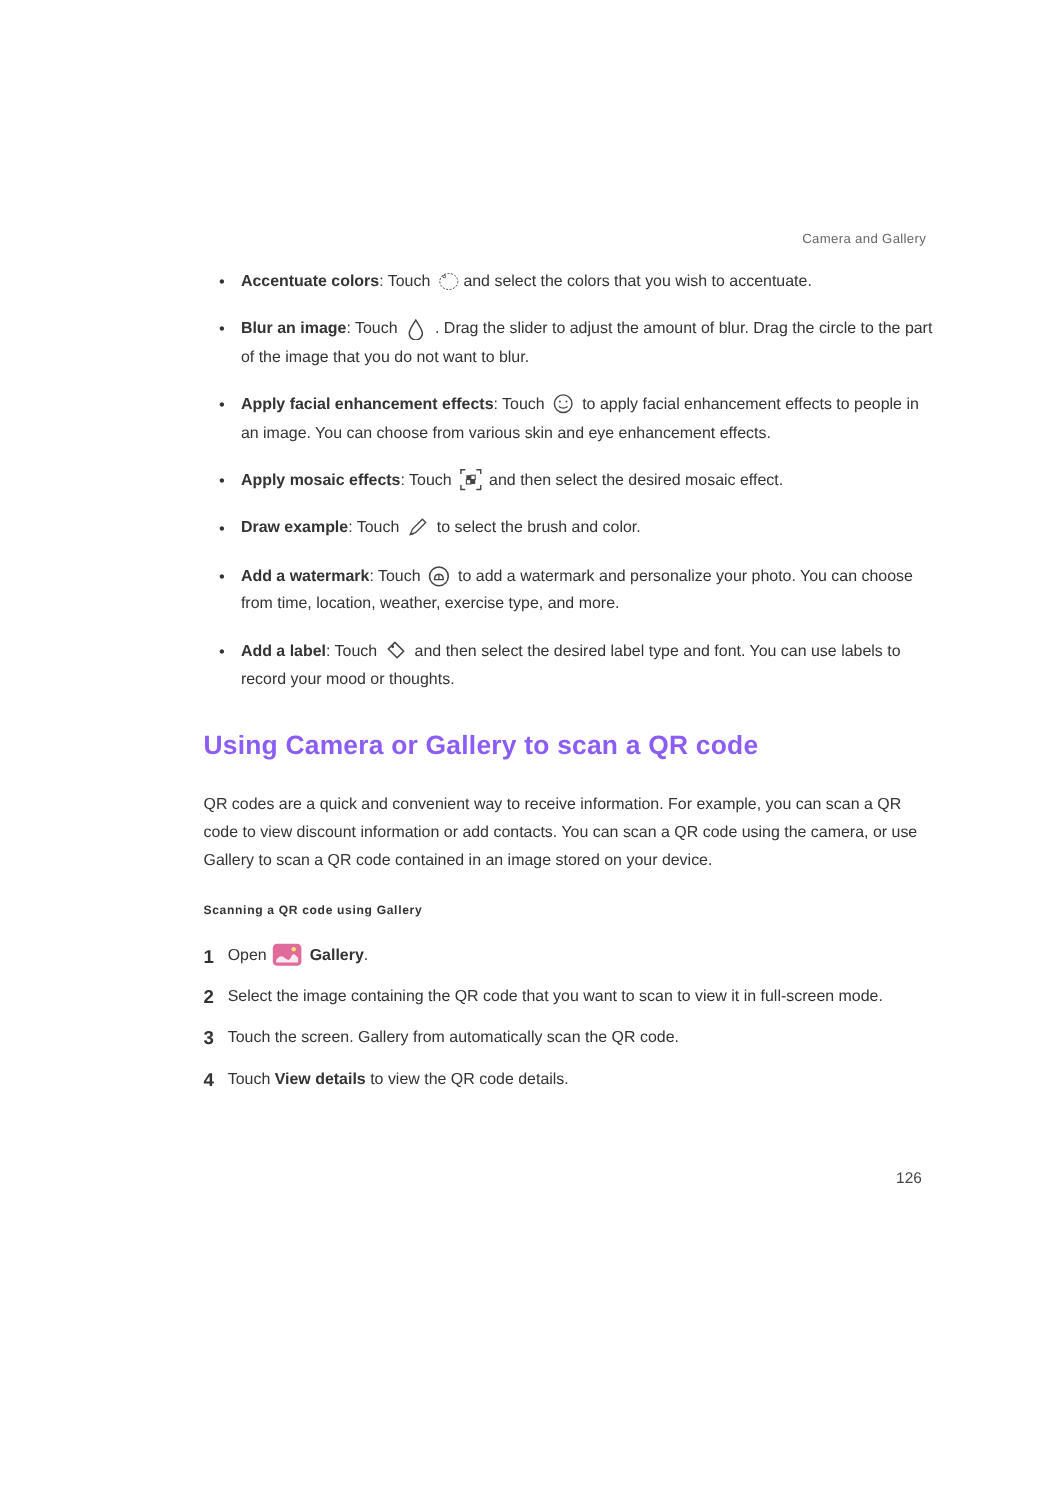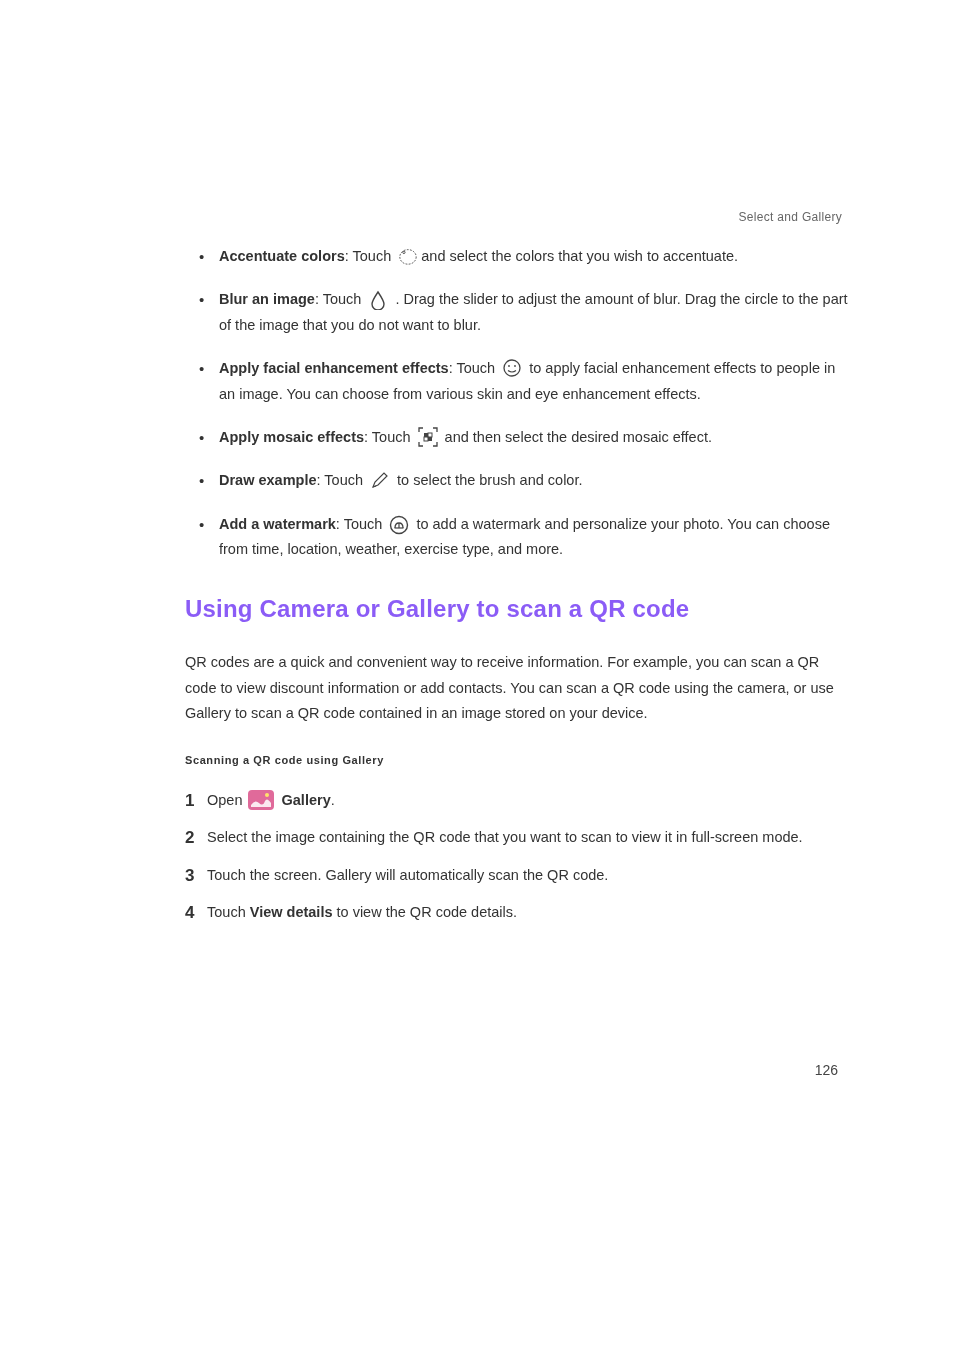--- a/index.html
+++ b/index.html
@@ -90,21 +90,21 @@
     height: 22px;
     vertical-align: -6px;
     margin: 0 3px 0 0;
   }
 </style>
 </head>
 <body>
 
 <div class="page">
 
-  <div class="section-header">Select and Gallery</div>
+  <div class="section-header">Camera and Gallery</div>
 
   <ul class="bullets">
 
     <li>
       <span class="bold">Accentuate colors</span><span>: Touch </span>
       <span class="icon-slot">
         <svg width="22" height="20" viewBox="0 0 22 22">
           <ellipse cx="11" cy="12" rx="9" ry="8" fill="none" stroke="#444" stroke-width="1" stroke-dasharray="2 1.5"></ellipse>
           <circle cx="6.5" cy="7" r="1.3" fill="none" stroke="#444" stroke-width="1"></circle>
         </svg>
@@ -164,20 +164,29 @@
       <span class="icon-slot v-2">
         <svg width="20" height="20" viewBox="0 0 20 20">
           <circle cx="10" cy="10" r="8.5" fill="none" stroke="#444" stroke-width="1.4"></circle>
           <path d="M6 13 Q6 8 10 8 Q14 8 14 13" fill="none" stroke="#444" stroke-width="1.3"></path>
           <line x1="10" y1="8" x2="10" y2="13" stroke="#444" stroke-width="1.2"></line>
           <line x1="5.5" y1="13" x2="14.5" y2="13" stroke="#444" stroke-width="1.2"></line>
         </svg>
       </span><span> to add a watermark and personalize your photo. You can choose from time, location, weather, exercise type, and more.</span>
     </li>
 
+    <li>
+      <span class="bold">Add a label</span><span>: Touch </span>
+      <span class="icon-slot">
+        <svg width="20" height="20" viewBox="0 0 20 20">
+          <path d="M3 9 L9 3 L17 11 L11 17 Z" fill="none" stroke="#444" stroke-width="1.4" stroke-linejoin="round"></path>
+          <circle cx="7" cy="7" r="1.3" fill="#444"></circle>
+        </svg>
+      </span><span> and then select the desired label type and font. You can use labels to record your mood or thoughts.</span>
+    </li>
 
   </ul>
 
   <h2 class="section-title">Using Camera or Gallery to scan a QR code</h2>
 
   <p class="body">QR codes are a quick and convenient way to receive information. For example, you can scan a QR code to view discount information or add contacts. You can scan a QR code using the camera, or use Gallery to scan a QR code contained in an image stored on your device.</p>
 
   <h3 class="sub">Scanning a QR code using Gallery</h3>
 
   <ol class="steps">
@@ -186,21 +195,21 @@
       <span class="gallery-icon-slot">
         <svg width="28" height="22" viewBox="0 0 28 22">
           <rect x="1" y="1" width="26" height="20" rx="4" fill="#e06a9a"></rect>
           <path d="M4 16 Q8 10 12 14 Q16 18 18 12 Q20 8 24 14 L24 18 L4 18 Z" fill="#fff" opacity="0.85"></path>
           <circle cx="20" cy="6" r="2" fill="#ffe36b"></circle>
         </svg>
       </span>
       <span class="bold">Gallery</span><span>.</span>
     </li>
     <li><span>Select the image containing the QR code that you want to scan to view it in full-screen mode.</span></li>
-    <li><span>Touch the screen. Gallery will automatically scan the QR code.</span></li>
+    <li><span>Touch the screen. Gallery from automatically scan the QR code.</span></li>
     <li>
       <span>Touch </span><span class="bold">View details</span><span> to view the QR code details.</span>
     </li>
   </ol>
 
   <div class="page-number">126</div>
 
 </div>
 
 </body></html>

